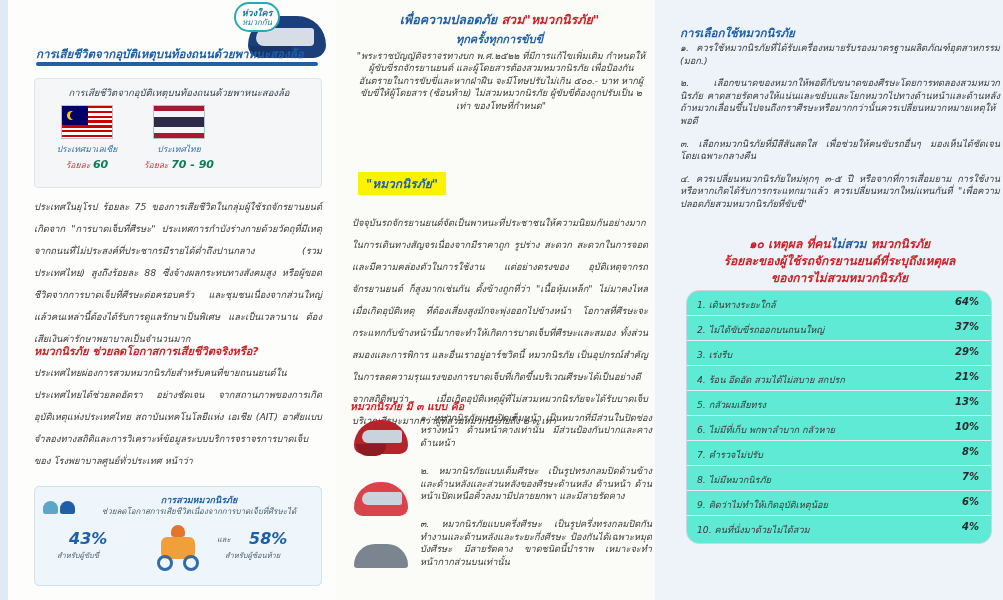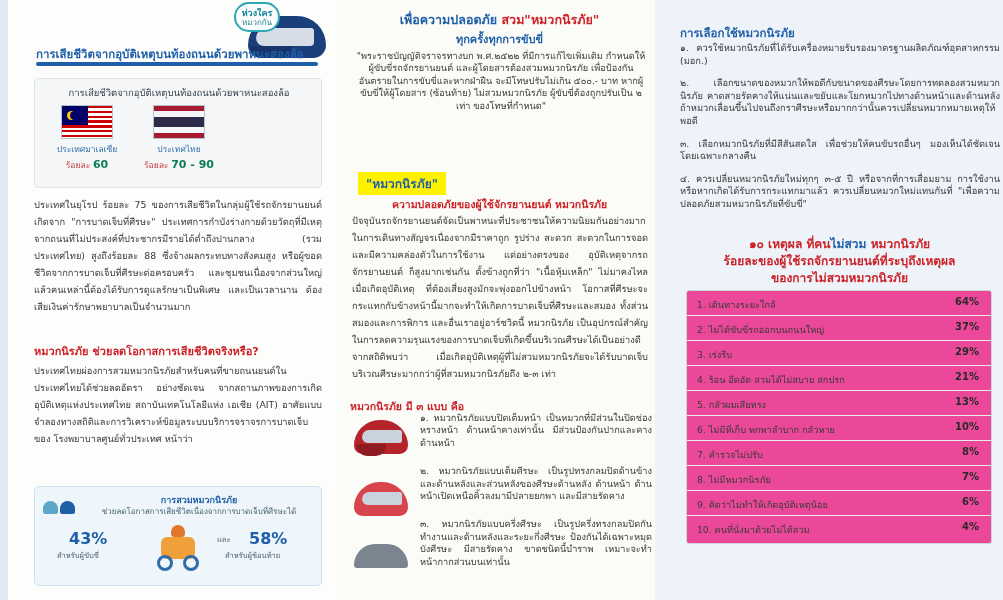--- a/index.html
+++ b/index.html
@@ -8,20 +8,21 @@
     width:1003px; height:600px;
     background:#ffffff;
     font-family:"DejaVu Sans", sans-serif;
     overflow:hidden;
     position:relative;
   }
   .page {
     position:relative;
     width:1003px; height:600px;
     background:#fdfdfb;
+    font-style:italic;
   }
   
   .col { position:absolute; top:0; }
   .col-left   { left:8px;   width:330px; height:600px; }
   .col-mid    { left:342px; width:315px; height:600px; }
   .col-right  { left:672px; width:335px; height:600px; }
 
   
   .helmet-badge {
     position:absolute; right:8px; top:2px; width:96px; height:60px;
@@ -78,21 +79,21 @@
   .f-th-a,.f-th-b,.f-th-c,.f-th-d,.f-th-e{position:absolute;left:0;width:100%;}
   .f-th-a{top:0;height:16.6%;background:#a51931;}
   .f-th-b{top:16.6%;height:16.6%;background:#f4f5f8;}
   .f-th-c{top:33.2%;height:33.6%;background:#2d2a4a;}
   .f-th-d{top:66.8%;height:16.6%;background:#f4f5f8;}
   .f-th-e{top:83.4%;height:16.6%;background:#a51931;}
   .flag-label{ font-size:8.5px; color:#2f6ca8; margin-top:3px; }
   .flag-pct{ font-size:8.5px; color:#c2373c; margin-top:2px;}
   .flag-pct b{ color:#0b7c55; font-size:11px;}
 
-  .para { position:absolute; font-size:9.3px; line-height:17px; color:#3a3a3a; text-align:justify; }
+  .para { position:absolute; font-size:9.3px; line-height:22px; color:#3a3a3a; text-align:justify; }
   .redhead { position:absolute; color:#cc2127; font-weight:bold; font-size:11px;text-align:center; }
 
   .bluebox {
     position:absolute; left:26px; top:486px; width:288px; height:100px;
     background:#eef5fb; border:1px solid #cfe0ef; border-radius:5px;
   }
   .bb-title { position:absolute; left:48px; top:6px; width:232px; text-align:center; font-size:9px; color:#1f5fa8; font-weight:bold;}
   .bb-sub { position:absolute; left:48px; top:18px; width:232px; text-align:center; font-size:8px; color:#44606f;}
   .bb-icon { position:absolute; left:8px; top:8px; width:34px; height:26px; }
   .bb-icon .h1,.bb-icon .h2{ position:absolute; top:6px; width:15px;height:13px;border-radius:9px 9px 3px 3px;}
@@ -127,21 +128,21 @@
   .hm3 .shell{background:#7b858f;}
 
   
   .right-h1 { position:absolute; left:8px; top:24px; color:#1f5fa8; font-size:11.5px; font-weight:bold;}
   .right-list { position:absolute; left:8px; top:42px; width:320px; font-size:9.3px; line-height:12.6px; color:#3a3a3a; text-align:justify;}
   .right-list p{ margin:0 0 10px 0;}
   .reason-h { position:absolute; left:0; top:236px; width:335px; text-align:center; color:#cc2127; font-size:12px; font-weight:bold; line-height:17px;}
   .reason-h .noswear{ color:#1f5fa8; }
   .reason-panel {
     position:absolute; left:14px; top:290px; width:306px; height:254px;
-    background:#ec4899; border:1px solid #cdd4da; border-radius:3px;
+    background:#5eead4; border:1px solid #cdd4da; border-radius:13px;
   }
   .reason-row { position:relative; height:25px; border-bottom:1px solid #e7ebee; }
   .reason-row:last-child{ border-bottom:none; }
   .reason-label{ position:absolute; left:10px; top:6px; font-size:9.2px; color:#3a3a3a; }
   .reason-val{ position:absolute; right:12px; top:5px; font-size:10px; font-weight:bold; color:#2a2a2a;}
 
   .bg-blue-left { position:absolute; left:0; top:0; width:8px; height:600px; background:#dfeaf4; }
   .bg-panel-right { position:absolute; left:655px; top:0; width:348px; height:600px; background:#edf3f9; }
   .bg-panel-mid { position:absolute; left:336px; top:0; width:320px; height:600px; background:#fbfbf8; }
 </style>
@@ -232,21 +233,20 @@
     </div>
   </div>
 
   <div class="col col-mid">
     <div class="mid-h1">
       <span>เพื่อความปลอดภัย </span><span class="red">สวม"หมวกนิรภัย"</span>
     </div>
     <div class="mid-h2">ทุกครั้งทุกการขับขี่</div>
     <div class="quote">"พระราชบัญญัติจราจรทางบก พ.ศ.๒๕๒๒ ที่มีการแก้ไขเพิ่มเติม กำหนดให้ผู้ขับขี่รถจักรยานยนต์ และผู้โดยสารต้องสวมหมวกนิรภัย เพื่อป้องกันอันตรายในการขับขี่และหากฝ่าฝืน จะมีโทษปรับไม่เกิน ๕๐๐.- บาท หากผู้ขับขี่ให้ผู้โดยสาร (ซ้อนท้าย) ไม่สวมหมวกนิรภัย ผู้ขับขี่ต้องถูกปรับเป็น ๒ เท่า ของโทษที่กำหนด"</div>
     <div class="hl-yellow">"หมวกนิรภัย"</div>
-    <div class="mid-h3">ความปลอดภัยของผู้ใช้จักรยานยนต์ หมวกนิรภัย</div>
     <div class="para" style="left:10px; top:212px; width:296px;">ปัจจุบันรถจักรยานยนต์จัดเป็นพาหนะที่ประชาชนให้ความนิยมกันอย่างมากในการเดินทางสัญจรเนื่องจากมีราคาถูก รูปร่าง สะดวก สะดวกในการจอด และมีความคล่องตัวในการใช้งาน แต่อย่างตรงของ อุบัติเหตุจากรถจักรยานยนต์ ก็สูงมากเช่นกัน ตั้งข้างถูกที่ว่า "เนื้อหุ้มเหล็ก" ไม่มาคงไหล เมื่อเกิดอุบัติเหตุ ที่ต้องเสี่ยงสูงมักจะพุ่งออกไปข้างหน้า โอกาสที่ศีรษะจะกระแทกกับข้างหน้านี้มากจะทำให้เกิดการบาดเจ็บที่ศีรษะและสมอง ทั้งส่วนสมองและการพิการ และอื่นเราอยู่อาร์ชวิตนี้ หมวกนิรภัย เป็นอุปกรณ์สำคัญในการลดความรุนแรงของการบาดเจ็บที่เกิดขึ้นบริเวณศีรษะได้เป็นอย่างดี จากสถิติพบว่า เมื่อเกิดอุบัติเหตุผู้ที่ไม่สวมหมวกนิรภัยจะได้รับบาดเจ็บบริเวณศีรษะมากกว่าผู้ที่สวมหมวกนิรภัยถึง ๒-๓ เท่า</div>
 
     <div class="mid-h4">หมวกนิรภัย มี ๓ แบบ คือ</div>
 
     <div class="hm hm1" style="top:416px;">
       <div class="shell"></div>
         <div class="visor"></div>
         <div class="chin"></div>
     </div>
     <div class="hm hm2" style="top:478px;">

